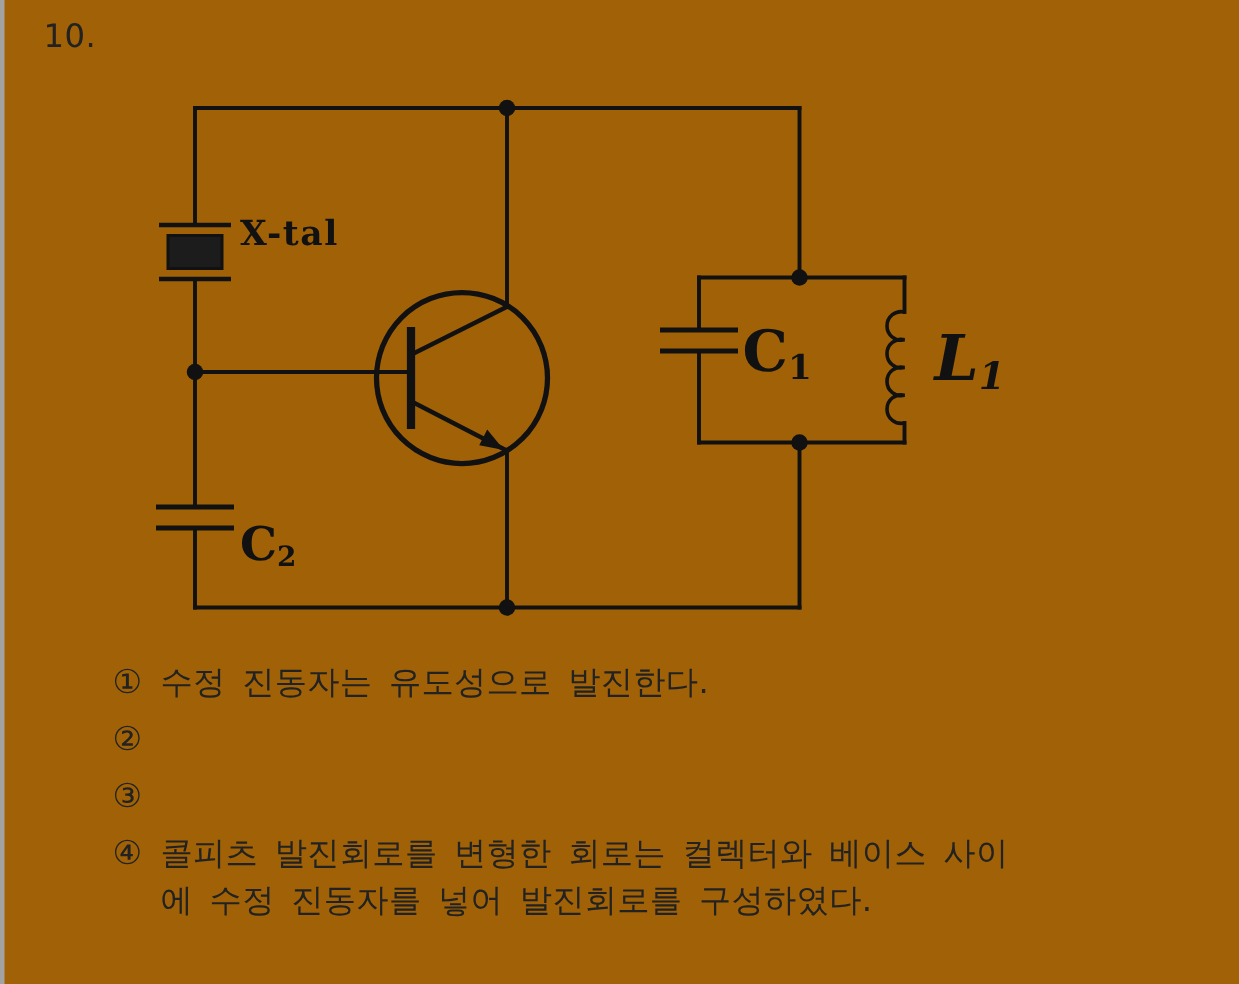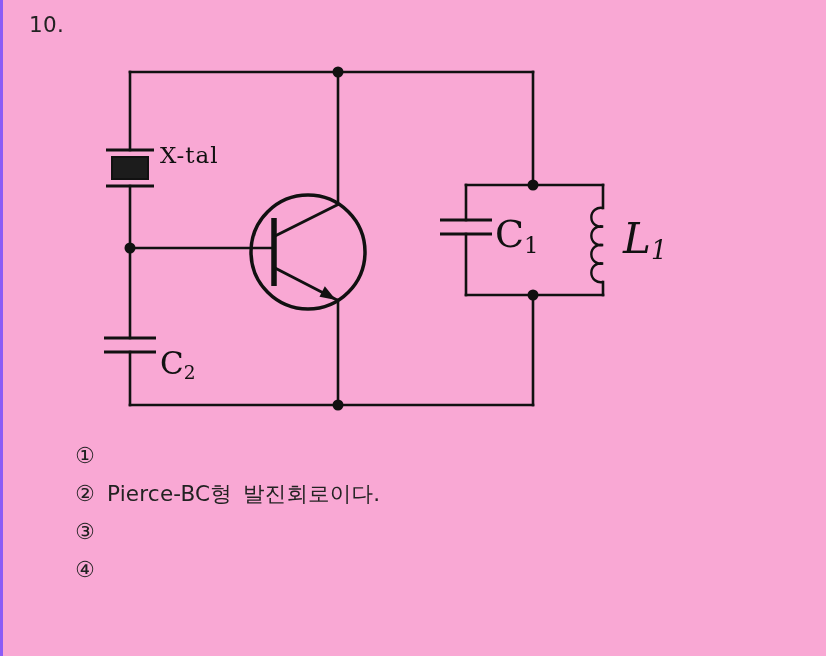--- a/index.html
+++ b/index.html
@@ -1,40 +1,40 @@
 <!DOCTYPE html>
 <html><head>
 <meta charset="utf-8">
 <style>
   html,body{margin:0;padding:0;background:#fff;}
   .page{
     position:relative;
     width:826px;height:656px;
-    background:#f9a8d4;
+    background:#a16207;
     overflow:hidden;
-    border-left:3px solid #8b5cf6;
+    border-left:3px solid #a3a3a3;
     box-sizing:border-box;
     font-family:"DejaVu Sans","Liberation Sans",sans-serif;
     color:#1a1a1a;
   }
   .question-line{
     position:absolute;top:12px;left:26px;right:10px;
     display:flex;gap:10px;
     font-size:21.5px;font-weight:500;
     letter-spacing:.3px;word-spacing:4px;
     color:#222;
   }
   .circuit{
     position:absolute;top:60px;left:0;width:826px;height:360px;
   }
   .circuit svg{position:absolute;top:0;left:0;}
   .clabel{
     position:absolute;
     font-family:"DejaVu Serif","Liberation Serif",serif;
-    font-weight:normal;color:#111;line-height:1;
+    font-weight:bold;color:#111;line-height:1;
   }
   .clabel sub{font-size:.6em;vertical-align:-0.25em;}
   .lbl-xtal{left:157px;top:84px;font-size:23px;letter-spacing:1px;}
   .lbl-c2{left:157px;top:266px;font-size:31px;margin-top:22px;}
   .lbl-c1{left:492px;top:155px;font-size:38px;}
   .lbl-l1{left:620px;top:158px;font-size:42px;font-style:italic;}
   .options{
     position:absolute;top:440px;left:72px;right:16px;
   }
   .option{
@@ -120,33 +120,37 @@
     <div class="clabel lbl-xtal">X-tal</div>
     <div class="clabel lbl-c2"><span>C</span><sub>2</sub></div>
     <div class="clabel lbl-c1"><span>C</span><sub>1</sub></div>
     <div class="clabel lbl-l1"><span>L</span><sub>1</sub></div>
   </div>
 
   <div class="options">
 
     <div class="option">
       <span class="marker">①</span>
+      <span class="opt-lines">
+        <span>수정 진동자는 유도성으로 발진한다.</span>
+      </span>
     </div>
 
     <div class="option">
       <span class="marker">②</span>
-      <span class="opt-lines">
-        <span>Pierce-BC형 발진회로이다.</span>
-      </span>
     </div>
 
     <div class="option">
       <span class="marker">③</span>
       <span class="opt-lines">
       </span>
     </div>
 
     <div class="option">
       <span class="marker">④</span>
+      <span class="opt-lines">
+        <span>콜피츠 발진회로를 변형한 회로는 컬렉터와 베이스 사이</span>
+        <span>에 수정 진동자를 넣어 발진회로를 구성하였다.</span>
+      </span>
     </div>
 
   </div>
 </div>
 
 </body></html>

